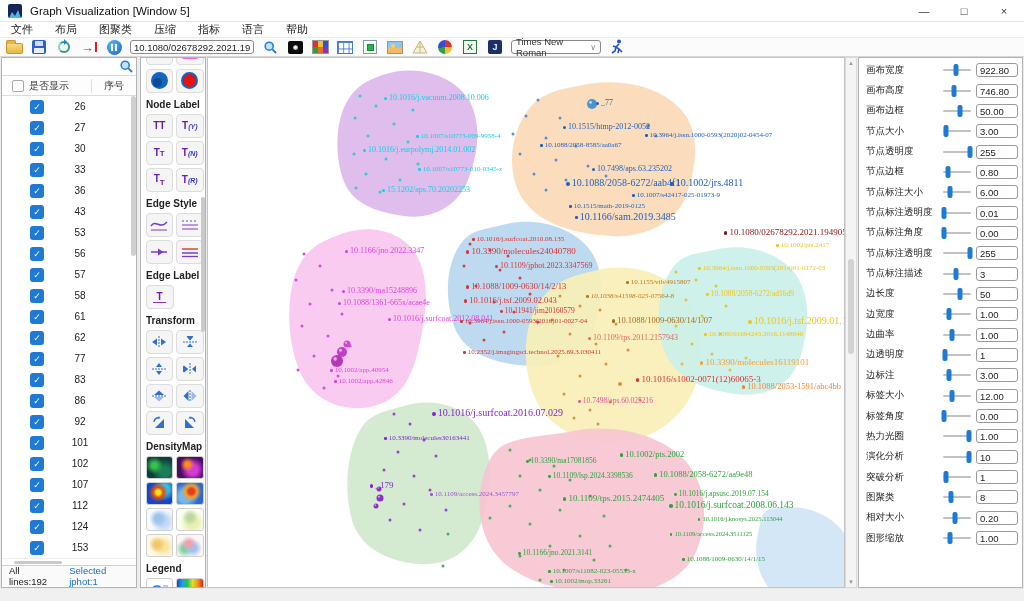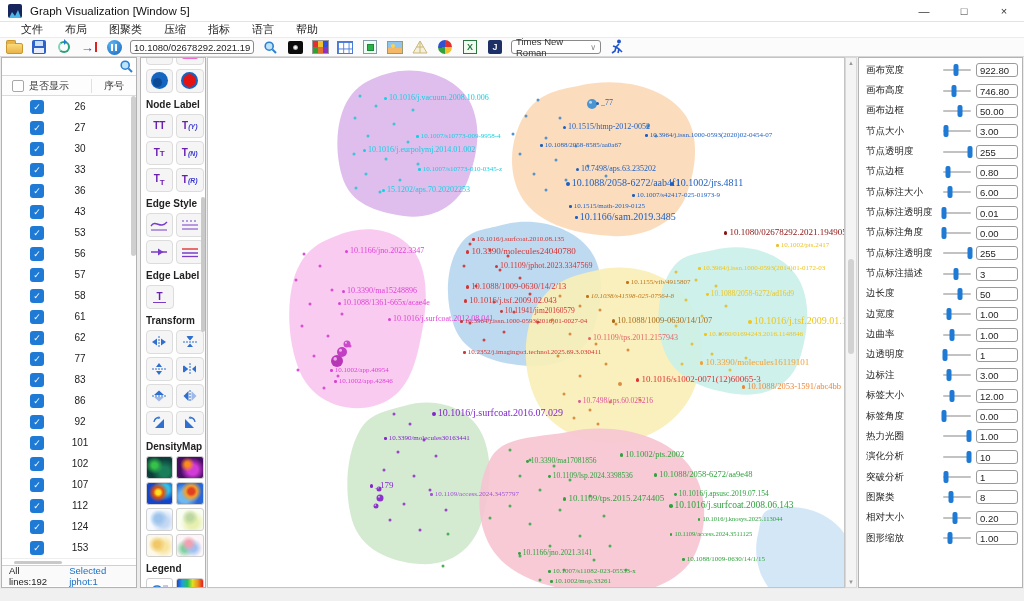--- a/index.html
+++ b/index.html
@@ -5,21 +5,21 @@
 *{margin:0;padding:0;box-sizing:border-box}
 html,body{width:1024px;height:601px;overflow:hidden}
 body{position:relative;background:#ececec;font-family:"Liberation Sans",sans-serif;color:#222}
 
 .titlebar{position:absolute;left:0;top:0;width:1024px;height:22px;background:#fff;border-bottom:1px solid #e4e4e4;display:flex;align-items:center}
 .app-icon{width:14px;height:14px;margin:0 8px 0 8px;background:#16265c;border-radius:2px;display:flex;align-items:flex-end;justify-content:center;overflow:hidden}
 .title-text{font-size:11.5px;color:#111}
 .win-controls{margin-left:auto;display:flex}
 .win-btn{width:40px;height:22px;display:flex;align-items:center;justify-content:center;font-size:11px;color:#333}
 
-.menubar{position:absolute;left:0;top:22px;width:1024px;height:16px;background:#fff;border-bottom:1px solid #ececec;display:flex;align-items:flex-start;padding-left:10px}
+.menubar{position:absolute;left:0;top:22px;width:1024px;height:16px;background:#fff;border-bottom:1px solid #ececec;display:flex;align-items:flex-start;padding-left:0}
 .menu-item{font-size:11px;padding:0 11px;color:#222}
 
 .toolbar{position:absolute;left:0;top:38px;width:1024px;height:19px;background:#fbfbfb;border-bottom:1px solid #d8d8d8;display:flex;align-items:center;padding-left:5px;gap:7px}
 .tb-group{display:flex;align-items:center;gap:7px}
 .icon{width:18px;height:16px;display:flex;align-items:center;justify-content:center;position:relative;flex:none}
 .tb-input{width:124px;height:14px;border:1px solid #8a8a8a;border-radius:3px;font-size:9.5px;padding:0 3px;color:#222;font-family:"Liberation Sans",sans-serif}
 .tb-font{width:90px;height:14px;border:1px solid #8a8a8a;border-radius:3px;background:#fff;font-size:9.5px;color:#333;display:flex;align-items:center;justify-content:space-between;padding:0 4px}
 .tb-font .chev{color:#888;font-size:8px}
 
 .i-folder{width:17px;height:11px;background:linear-gradient(#fadb7a,#e8b44c);border:1px solid #c9972e;border-radius:2px;position:relative;margin-top:3px}
@@ -660,21 +660,21 @@
     </svg>
 <div class="glabel" style="left: 176px; top: 36px; color: rgb(18, 208, 226); font-size: 8px;"><span class="gdot" style="width: 3.04px; height: 3.04px;"></span><span>10.1016/j.vacuum.2008.10.006</span></div>
     <div class="glabel" style="left: 208px; top: 75px; color: rgb(18, 208, 226); font-size: 7px;"><span class="gdot" style="width: 2.66px; height: 2.66px;"></span><span>10.1007/s10773-009-9958-4</span></div>
     <div class="glabel" style="left: 155px; top: 88px; color: rgb(18, 208, 226); font-size: 8px;"><span class="gdot" style="width: 3.04px; height: 3.04px;"></span><span>10.1016/j.eurpolymj.2014.01.002</span></div>
     <div class="glabel" style="left: 210px; top: 108px; color: rgb(18, 208, 226); font-size: 7px;"><span class="gdot" style="width: 2.66px; height: 2.66px;"></span><span>10.1007/s10773-010-0345-z</span></div>
     <div class="glabel" style="left: 174px; top: 128px; color: rgb(18, 208, 226); font-size: 8px;"><span class="gdot" style="width: 3.04px; height: 3.04px;"></span><span>15.1202/aps.70.20202253</span></div>
     <div class="glabel" style="left: 388px; top: 41px; color: rgb(29, 95, 194); font-size: 8px;"><span class="gdot" style="width: 3.04px; height: 3.04px;"></span><span>_77</span></div>
     <div class="glabel" style="left: 355px; top: 65px; color: rgb(29, 95, 194); font-size: 8px;"><span class="gdot" style="width: 3.04px; height: 3.04px;"></span><span>10.1515/htmp-2012-0052</span></div>
     <div class="glabel" style="left: 437px; top: 74px; color: rgb(29, 95, 194); font-size: 7px;"><span class="gdot" style="width: 2.66px; height: 2.66px;"></span><span>10.3964/j.issn.1000-0593(2020)02-0454-07</span></div>
     <div class="glabel" style="left: 332px; top: 84px; color: rgb(29, 95, 194); font-size: 7px;"><span class="gdot" style="width: 2.66px; height: 2.66px;"></span><span>10.1088/2058-8585/aa0a67</span></div>
-    <div class="glabel" style="left: 368px; top: 107px; color: rgb(29, 95, 194); font-size: 8px; font-family: Liberation Serif, serif;"><span class="gdot" style="width: 3.04px; height: 3.04px;"></span><span>10.7498/aps.63.235202</span></div>
+    <div class="glabel" style="left: 384px; top: 107px; color: rgb(29, 95, 194); font-size: 8px; font-family: Liberation Serif, serif;"><span class="gdot" style="width: 3.04px; height: 3.04px;"></span><span>10.7498/aps.63.235202</span></div>
     <div class="glabel" style="left: 358px; top: 120px; color: rgb(29, 95, 194); font-size: 10px;"><span class="gdot" style="width: 3.8px; height: 3.8px;"></span><span>10.1088/2058-6272/aab4f1</span></div>
     <div class="glabel" style="left: 462px; top: 120px; color: rgb(29, 95, 194); font-size: 10px;"><span class="gdot" style="width: 3.8px; height: 3.8px;"></span><span>10.1002/jrs.4811</span></div>
     <div class="glabel" style="left: 424px; top: 134px; color: rgb(29, 95, 194); font-size: 7px;"><span class="gdot" style="width: 2.66px; height: 2.66px;"></span><span>10.1007/s42417-025-01973-9</span></div>
     <div class="glabel" style="left: 361px; top: 145px; color: rgb(29, 95, 194); font-size: 7px;"><span class="gdot" style="width: 2.66px; height: 2.66px;"></span><span>10.1515/math-2019-0125</span></div>
     <div class="glabel" style="left: 344px; top: 154px; color: rgb(29, 95, 194); font-size: 10px; margin-left: 23px;"><span class="gdot" style="width: 2.66px; height: 2.66px;"></span><span>10.1166/sam.2019.3485</span></div>
     <div class="glabel" style="left: 516px; top: 170px; color: rgb(139, 18, 18); font-size: 9px;"><span class="gdot" style="width: 3.42px; height: 3.42px;"></span><span>10.1080/02678292.2021.1949056</span></div>
     <div class="glabel" style="left: 568px; top: 184px; color: rgb(238, 193, 30); font-size: 7px;"><span class="gdot" style="width: 2.66px; height: 2.66px;"></span><span>10.1002/pts.2417</span></div>
     <div class="glabel" style="left: 137px; top: 189px; color: rgb(224, 63, 214); font-size: 8px;"><span class="gdot" style="width: 3.04px; height: 3.04px;"></span><span>10.1166/jno.2022.3347</span></div>
     <div class="glabel" style="left: 134px; top: 229px; color: rgb(224, 63, 214); font-size: 8px;"><span class="gdot" style="width: 3.04px; height: 3.04px;"></span><span>10.3390/ma15248896</span></div>
     <div class="glabel" style="left: 130px; top: 241px; color: rgb(224, 63, 214); font-size: 8px;"><span class="gdot" style="width: 3.04px; height: 3.04px;"></span><span>10.1088/1361-665x/acae4e</span></div>

